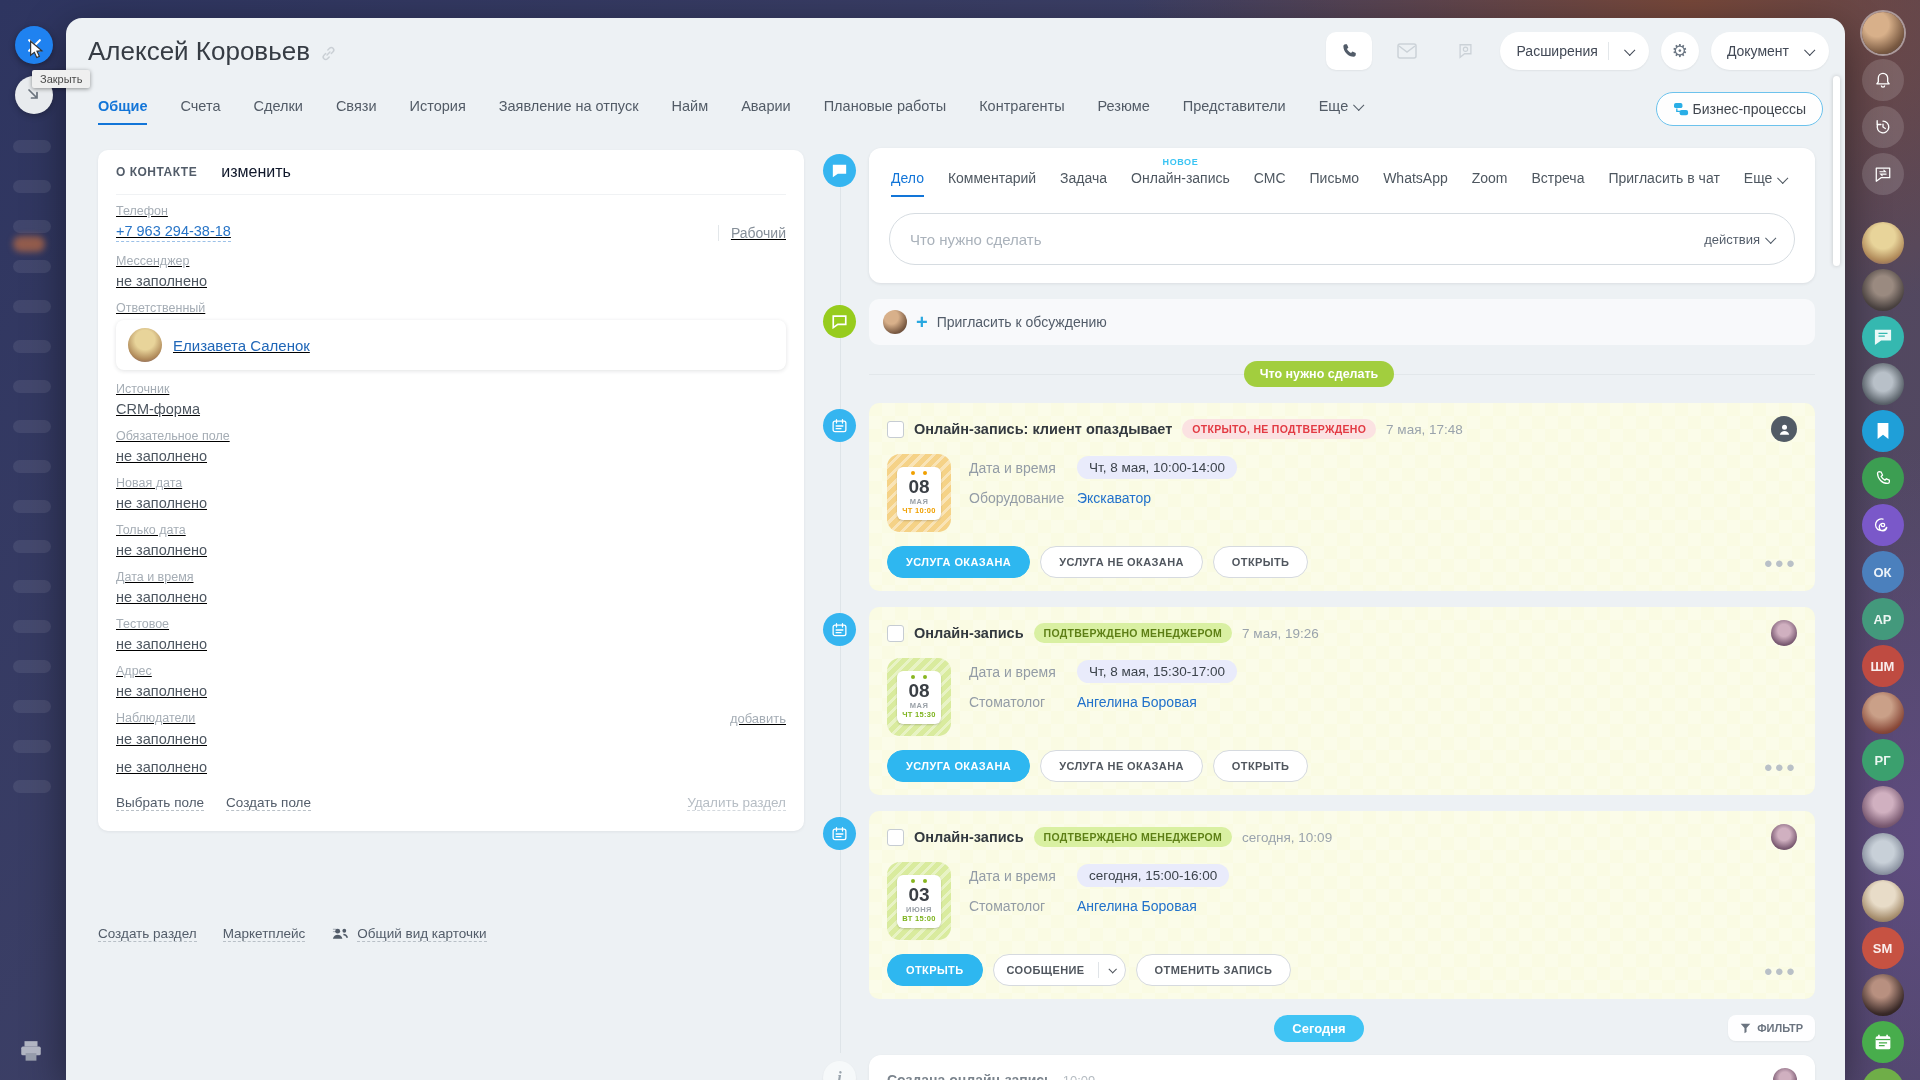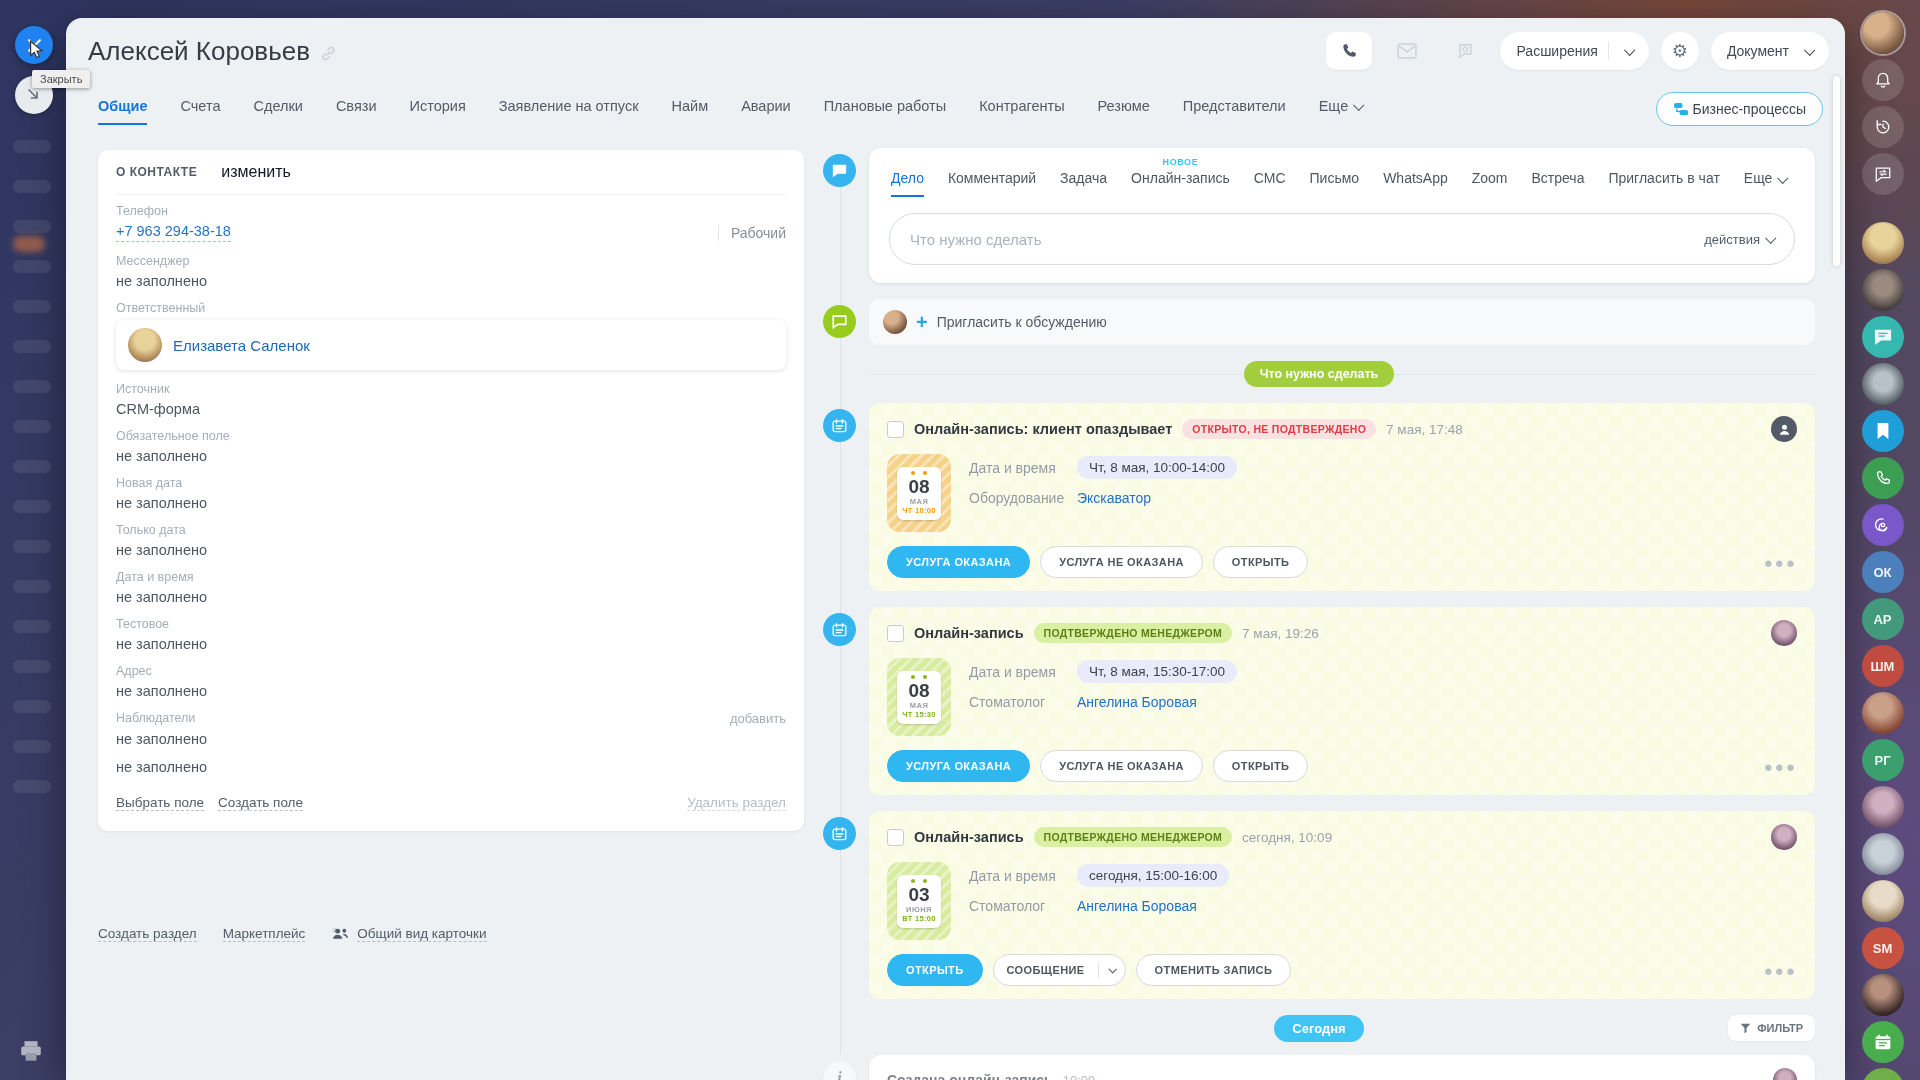--- a/index.html
+++ b/index.html
@@ -44,35 +44,35 @@
   .mtab.active{color:#1275d8;border-bottom-color:#1275d8;font-weight:600;}
   .bp-btn{position:absolute;right:22px;top:74px;height:32px;border:1px solid #6cc2ec;border-radius:17px;
     background:rgba(255,255,255,.9);color:#40464e;font-size:14px;display:flex;align-items:center;gap:3px;padding:0 16px;}
   .scroll-thumb{position:absolute;right:5px;top:58px;width:7px;height:190px;background:#fff;border-radius:4px;box-shadow:0 0 4px rgba(0,0,0,.18);}
   
   .about-card{position:absolute;left:32px;top:132px;width:670px;background:#fff;border-radius:10px;
     padding:0 18px 6px;box-shadow:0 1px 3px rgba(60,70,80,.08);}
   .about-head{height:44px;display:flex;align-items:center;justify-content:flex-start;border-bottom:1px solid #f0f2f4;gap:24px;}
   .about-title{font-size:12px;font-weight:700;color:#525c69;letter-spacing:.5px;}
   .edit-link{font-size:16px;color:#0f172a;cursor:pointer;}
-  .field{padding:9px 0 3px;}
+  .field{padding:9px 0 3px;text-decoration:underline;}
   .f-label{font-size:12.5px;color:#a5adb5;margin-bottom:5px;display:flex;justify-content:space-between;}
   .f-action{color:#a5adb5;font-size:13px;cursor:pointer;}
   .f-value{font-size:14.5px;color:#4e5761;}
   .f-value.flex{display:flex;justify-content:space-between;align-items:center;}
   .phone-link{color:#2774c7;text-decoration:none;border-bottom:1px dashed #9cc1e8;padding-bottom:2px;}
   .f-tag{color:#858e98;font-size:14px;border-left:1px solid #e3e7ea;padding-left:12px;}
   .resp-card{background:#fff;border-radius:8px;box-shadow:0 1px 4px rgba(40,50,60,.14);padding:8px 12px;
     display:flex;align-items:center;gap:11px;margin-top:3px;}
   .resp-name{color:#2067b8;font-size:15px;cursor:pointer;}
   .ava{border-radius:50%;flex:none;}
   .about-foot{display:flex;justify-content:space-between;align-items:center;padding:13px 0 14px;margin-top:4px;}
   .dashed-link{font-size:13.5px;color:#525c69;border-bottom:1px dashed #b9c0c7;cursor:pointer;}
   .dashed-link.muted{color:#b6bdc4;border-bottom-color:#d4d9de;}
-  .foot-left{display:flex;gap:14px;align-items:center;}
+  .foot-left{display:flex;gap:22px;align-items:center;}
   .below-links{position:absolute;left:32px;top:908px;display:flex;gap:26px;align-items:center;}
   
   .tl-line{position:absolute;left:774px;top:145px;width:1px;height:890px;background:#dee4e8;}
   .right-col{position:absolute;left:757px;top:130px;width:992px;}
   .tl-row{display:flex;margin-bottom:16px;position:relative;}
   .gutter{width:46px;flex:none;padding-top:6px;}
   .tl-ico{width:33px;height:33px;border-radius:50%;display:flex;align-items:center;justify-content:center;position:relative;z-index:1;}
   .tl-ico.blue{background:#35b5f0;}
   .tl-ico.green{background:#97cc1d;}
   .tl-ico.info{background:#f6f9fa;color:#99a3ac;font-family:"Liberation Serif",serif;font-style:italic;font-weight:700;font-size:16px;box-shadow:0 1px 2px rgba(0,0,0,.08);}

